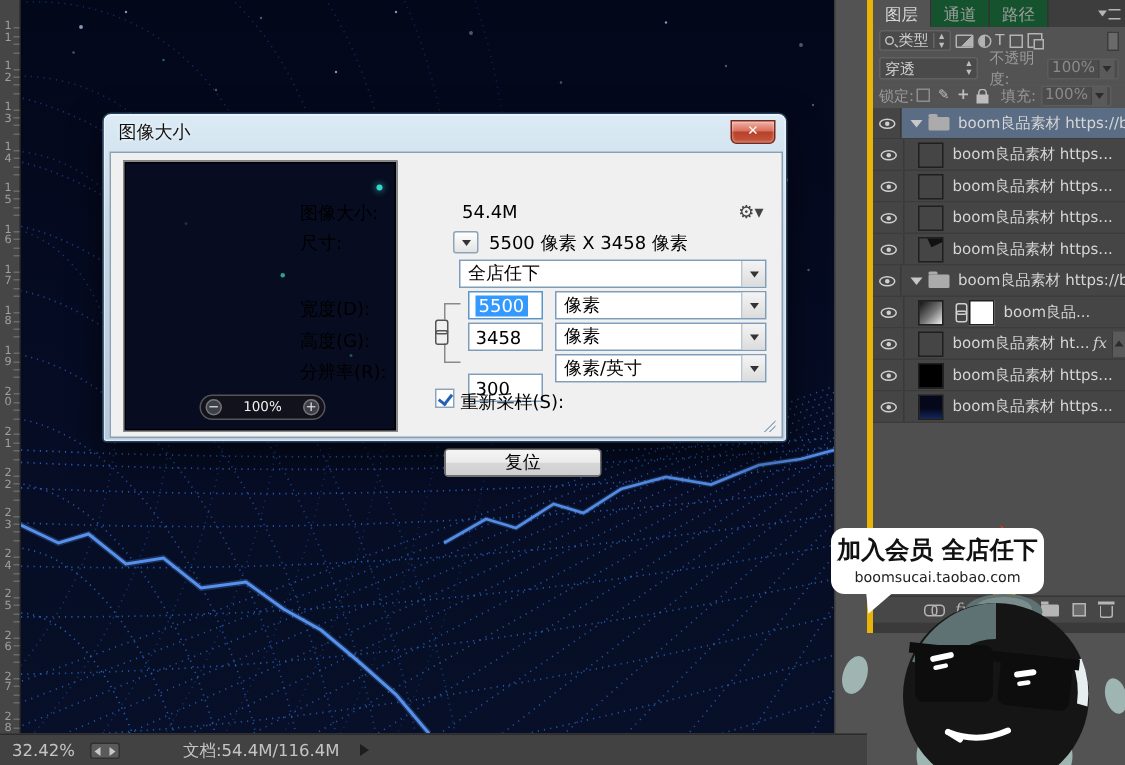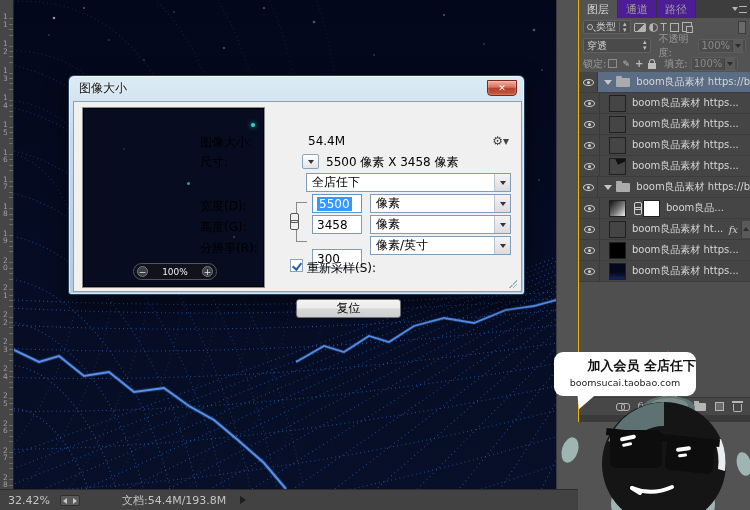--- a/index.html
+++ b/index.html
@@ -20,23 +20,23 @@
   #zoom-pct { margin-left:8px; }
   .scrubicon { display:inline-block; margin-left:10px; width:20px; height:11px; background:#5a5a5a; border:1px solid #303030; border-radius:2px; position:relative; }
   .scrubicon:before, .scrubicon:after { content:""; position:absolute; top:2px; border-top:3px solid transparent; border-bottom:3px solid transparent; }
   .scrubicon:before { left:2px; border-right:4px solid #c9c9c9; }
   .scrubicon:after { right:2px; border-left:4px solid #c9c9c9; }
   #doc-size { margin-left:42px; }
   .flyout-arrow { margin-left:14px; width:0; height:0; border-top:4px solid transparent; border-bottom:4px solid transparent; border-left:6px solid #1e1e1e; }
 
   
   #dockgap { position:absolute; left:556px; top:0; width:22px; height:510px; background:#535353; border-left:1px solid #3a3a3a; }
-  #panel { position:absolute; left:578px; top:0; width:172px; height:422px; background:#4f4f4f; border-left:1px solid #eab308; z-index:2; }
+  #panel { position:absolute; left:578px; top:0; width:172px; height:422px; background:#4f4f4f; border-left:4px solid #eab308; z-index:2; }
   #tabbar { height:18px; background:#3d3d3d; display:flex; align-items:stretch; }
-  .tab { padding:2px 8px 0; font-size:11px; color:#9d9d9d; background:#4c1d95; border-right:1px solid #333; }
+  .tab { padding:2px 8px 0; font-size:11px; color:#9d9d9d; background:#14532d; border-right:1px solid #333; }
   .tab.active { background:#535353; color:#d8d8d8; }
   #panel-menu { margin-left:auto; width:20px; position:relative; }
   #panel-menu:before { content:""; position:absolute; left:2px; top:7px; border-left:3px solid transparent; border-right:3px solid transparent; border-top:4px solid #b5b5b5; }
   #panel-menu:after { content:""; position:absolute; left:9px; top:6px; width:8px; height:5px; border-top:1.5px solid #b5b5b5; border-bottom:1.5px solid #b5b5b5; }
 
   .prow { display:flex; align-items:center; padding:0 4px; background:#535353; }
   #filterrow { height:18px; gap:3px; }
   .mini-combo { display:flex; align-items:center; background:#4a4a4a; border:1px solid #616161; border-radius:2px; height:14px; font-size:10px; color:#cfcfcf; padding:0 3px; gap:3px; }
   .mag { display:inline-block; width:6px; height:6px; border:1px solid #bdbdbd; border-radius:50%; position:relative; }
   .mag:after { content:""; position:absolute; left:5px; top:5px; width:3px; height:1px; background:#bdbdbd; transform:rotate(45deg); }
@@ -138,21 +138,21 @@
   #resample-check:after { content:""; position:absolute; left:3px; top:1px; width:4px; height:7px; border-right:2px solid #2460b8; border-bottom:2px solid #2460b8; transform:rotate(38deg); }
 
   .win-btn { position:absolute; top:197px; width:105px; height:19px; background:linear-gradient(180deg,#f4f4f4 0%,#ebebeb 48%,#d7d7d7 52%,#cfcfcf 100%); border:1px solid #707070; border-radius:3px; font-size:12px; color:#000; text-align:center; line-height:17px; }
   .win-btn.default { border:1px solid #3c7fb1; box-shadow:0 0 0 1px #9ed5f3 inset, 0 0 3px #7ab8e0; }
   #dlg-grip { position:absolute; right:4px; bottom:3px; width:8px; height:8px; background:linear-gradient(135deg,transparent 50%,#9ab0c4 50%,#9ab0c4 58%,transparent 58%,transparent 70%,#9ab0c4 70%,#9ab0c4 78%,transparent 78%); }
 
   
   #mascot-wrap { position:absolute; left:548px; top:346px; width:202px; height:164px; z-index:6; pointer-events:none; }
   #bubble { position:absolute; left:6px; top:6px; width:142px; height:44px; background:#fff; border-radius:9px; text-align:center; }
   #bubble:after { content:""; position:absolute; left:22px; bottom:-14px; width:0; height:0; border-left:4px solid transparent; border-right:14px solid transparent; border-top:16px solid #fff; transform:rotate(8deg); }
-  #bubble-line1 { font-size:13px; font-weight:bold; color:#111; margin-top:5px;text-align:right; }
+  #bubble-line1 { font-size:16px; font-weight:bold; color:#111; margin-top:5px; }
   #bubble-line2 { font-size:9.5px; color:#222; margin-top:2px; }
 </style>
 </head>
 <body>
 
 <div id="ruler">
     <span class="rnum" style="top: 13px;">1
 1</span>
     <span class="rtick" style="top: 18.4px;"></span>
     <span class="rtick" style="top: 23.8px;"></span>
@@ -333,21 +333,21 @@
       <path d="M0 350 L25 362 L45 356 L70 376 L95 372 L120 392 L150 388 L175 406 L200 420 L225 441 L250 463 L272 489" stroke="#5a97f5" stroke-width="4" fill="none" opacity="0.25"></path>
       <path d="M0 350 L25 362 L45 356 L70 376 L95 372 L120 392 L150 388 L175 406 L200 420 L225 441 L250 463 L272 489" stroke="#5a97f5" stroke-width="2" fill="none" opacity="0.95"></path>
       <path d="M282 362 L310 346 L330 352 L355 336 L375 342 L400 326 L430 318 L460 323 L492 310 L520 306 L542 300" stroke="#5a97f5" stroke-width="3.5" fill="none" opacity="0.22"></path>
       <path d="M282 362 L310 346 L330 352 L355 336 L375 342 L400 326 L430 318 L460 323 L492 310 L520 306 L542 300" stroke="#5a97f5" stroke-width="1.8" fill="none" opacity="0.9"></path>
     </svg>
 </div>
 
 <div id="statusbar">
   <span id="zoom-pct">32.42%</span>
   <span class="scrubicon"></span>
-  <span id="doc-size">文档:54.4M/193.8M</span>
+  <span id="doc-size">文档:54.4M/116.4M</span>
   <span class="flyout-arrow"></span>
 </div>
 
 <div id="dockgap"></div>
 
 <div id="panel">
   <div id="tabbar">
     <span class="tab active">图层</span>
     <span class="tab">通道</span>
     <span class="tab">路径</span>

